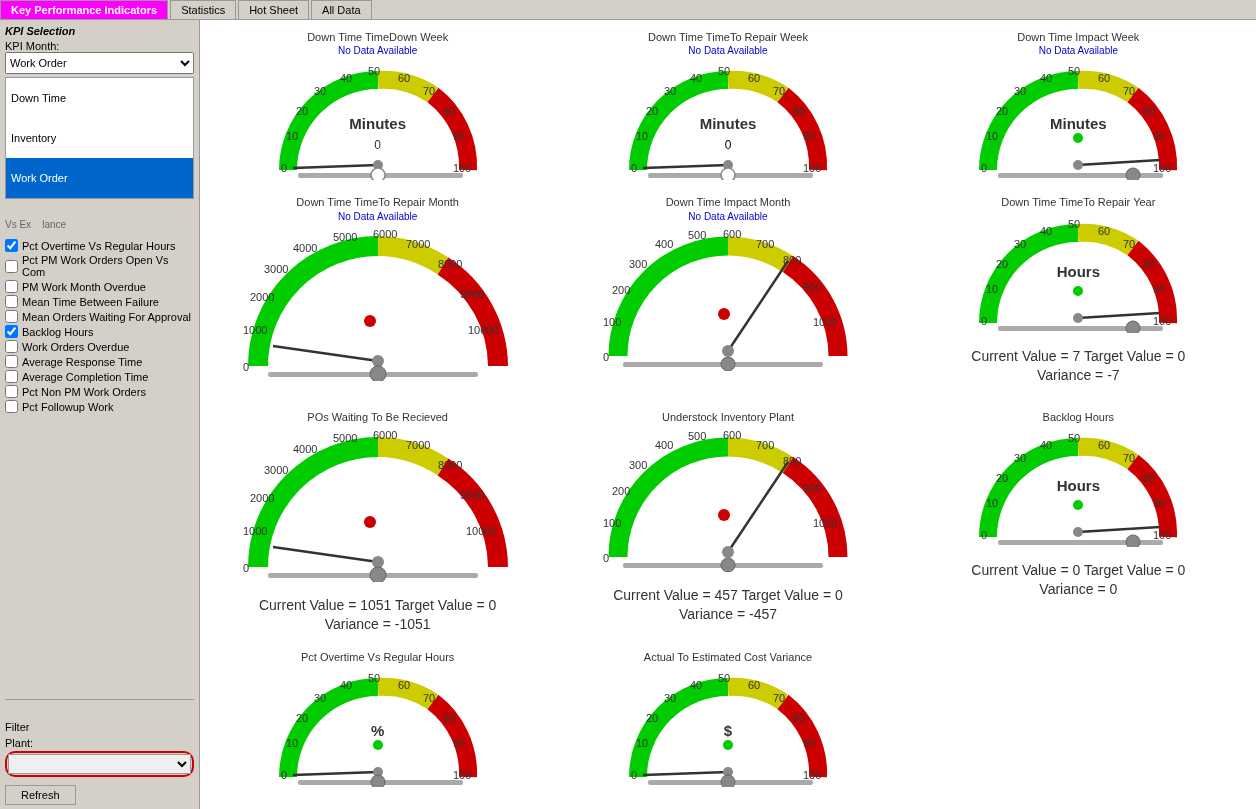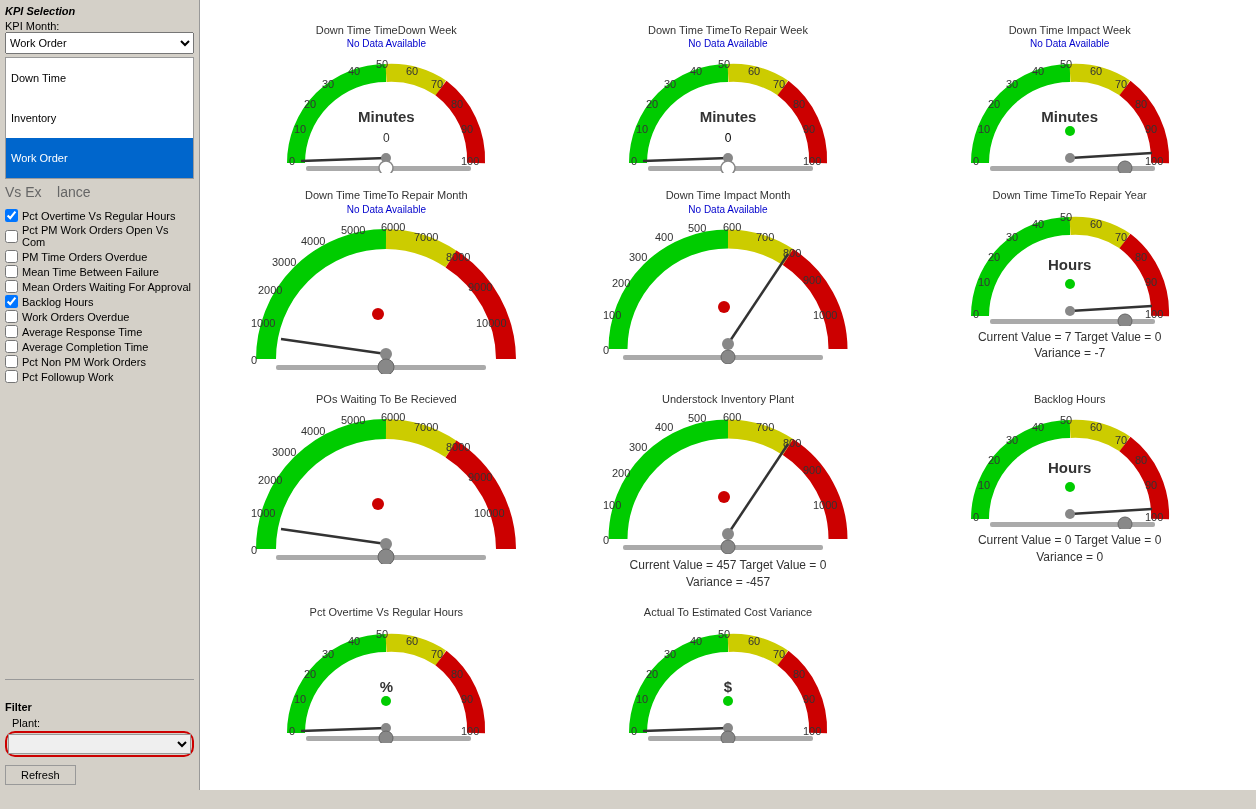--- a/index.html
+++ b/index.html
@@ -14,71 +14,77 @@
     .sidebar { width: 200px; background: #d4d0c8; border-right: 1px solid #999; padding: 5px; flex-shrink: 0; display: flex; flex-direction: column; }
     .sidebar-section { margin-bottom: 8px; }
     .sidebar-label { font-weight: bold; margin-bottom: 3px; font-style: italic; }
     .sidebar-select { width: 100%; height: 22px; }
     .dropdown-list { border: 1px solid #999; background: white; }
     .dropdown-item { padding: 14px 5px; cursor: pointer; }
     .dropdown-item.selected { background: #0066cc; color: white; }
     .checkbox-item { display: flex; align-items: center; gap: 4px; padding: 1px 0; cursor: pointer; }
     .checkbox-item input[type=checkbox] { margin: 0; }
     .filter-section { margin-top: auto; border-top: 1px solid #999; padding-top: 5px; }
-    .filter-label { font-weight: bold; margin-top: 16px; }
-    .plant-label { margin: 4px 7px 2px; }
+    .filter-label { font-weight: normal; margin-top: 16px; }
+    .plant-label { margin: 4px 0 2px; }
     .plant-select-wrapper { border: 2px solid #cc0000; border-radius: 10px; padding: 1px; }
     .plant-select { width: 100%; height: 20px; border: 1px solid #999; }
     .refresh-btn { margin-top: 8px; padding: 3px 15px; background: #d4d0c8; border: 1px solid #999; cursor: pointer; font-size: 11px; }
 
-    .content-area { flex: 1; background: white; overflow-y: auto; overflow-x: hidden; padding: 18px; }
+    .content-area { flex: 1; background: white; overflow-y: auto; overflow-x: hidden; padding: 5px; }
     .gauges-grid { display: grid; grid-template-columns: repeat(3, 1fr); gap: 5px; }
 
     .gauge-cell { display: flex; flex-direction: column; align-items: center; padding: 5px 0; }
     .gauge-title { text-align: center; margin-bottom: 3px; line-height: 1.3; color: #333; }
     .gauge-subtitle { color: #0000cc; font-size: 10px; }
-    .gauge-info { text-align: center; font-size: 12px; color: #333; margin-top: 3px; line-height: 1.4; }
+    .gauge-info { text-align: center; font-size: 14px; color: #333; margin-top: 14px; line-height: 1.4; }
   </style>
 </head>
 <body>
 
 <div>
 
+  <div class="top-tabs">
+    <div class="tab active">Key Performance Indicators</div>
+    <div class="tab">Statistics</div>
+    <div class="tab">Hot Sheet</div>
+    <div class="tab">All Data</div>
+  </div>
 
   <div class="main-layout">
 
     <div class="sidebar">
       <div class="sidebar-section">
         <div class="sidebar-label">KPI Selection</div>
         <div>KPI Month:</div>
         <select class="sidebar-select">
           <option>Work Order</option>
         </select>
 
         <div class="dropdown-list" style="margin-top:3px;">
           <div class="dropdown-item">Down Time</div>
           <div class="dropdown-item">Inventory</div>
           <div class="dropdown-item selected">Work Order</div>
         </div>
 
-        <div style="margin-top:5px; font-size:14px; color:#666;">Vs Ex&nbsp;&nbsp;&nbsp;&nbsp;lance</div>
+        <div style="margin-top:20px; font-size:10px; color:#666;">Vs Ex&nbsp;&nbsp;&nbsp;&nbsp;lance</div>
       </div>
 
       <div class="sidebar-section">
         <label class="checkbox-item">
           <input type="checkbox" checked="" style=""> 
             <span>Pct Overtime Vs Regular Hours</span>
         </label>
         <label class="checkbox-item">
           <input type="checkbox" style=""> 
             <span>Pct PM Work Orders Open Vs Com</span>
         </label>
         <label class="checkbox-item">
           <input type="checkbox" style=""> 
-            <span>PM Time Orders Overdue</span>
+            <span>PM Work Month Overdue</span>
         </label>
         <label class="checkbox-item">
           <input type="checkbox" style=""> 
             <span>Mean Time Between Failure</span>
         </label>
         <label class="checkbox-item">
           <input type="checkbox" style=""> 
             <span>Mean Orders Waiting For Approval</span>
         </label>
         <label class="checkbox-item">
@@ -338,20 +344,22 @@
               <text x="200" y="42" font-size="9" fill="#333">8000</text>
               <text x="222" y="72" font-size="9" fill="#333">9000</text>
               <text x="228" y="108" font-size="9" fill="#333">10000</text>
               <line x1="140" y1="135" x2="35" y2="120" stroke="#333" stroke-width="2.5"></line>
               <circle cx="140" cy="135" r="6" fill="#888"></circle>
               <circle cx="132" cy="95" r="6" fill="#cc0000"></circle>
               <rect x="30" y="146" width="210" height="5" rx="2" fill="#aaa"></rect>
               <circle cx="140" cy="148" r="8" fill="#888" stroke="#666" stroke-width="1"></circle>
             </svg>
           </div>
+          <div class="gauge-info" style="white-space:pre-line;">Current Value = 1051  Target Value = 0
+Variance = -1051</div>
         </div>
 
         <div class="gauge-cell">
           <div class="gauge-title">
             <div>Understock Inventory Plant</div>
           </div>
           <div style="position:relative; width:260px; height:145px;">
             <svg width="260" height="145" viewBox="0 0 260 145">
               <path d="M 20 130 A 110 110 0 0 1 130 20" fill="none" stroke="#00cc00" stroke-width="19"></path>
               <path d="M 130 20 A 110 110 0 0 1 190 38" fill="none" stroke="#cccc00" stroke-width="19"></path>

